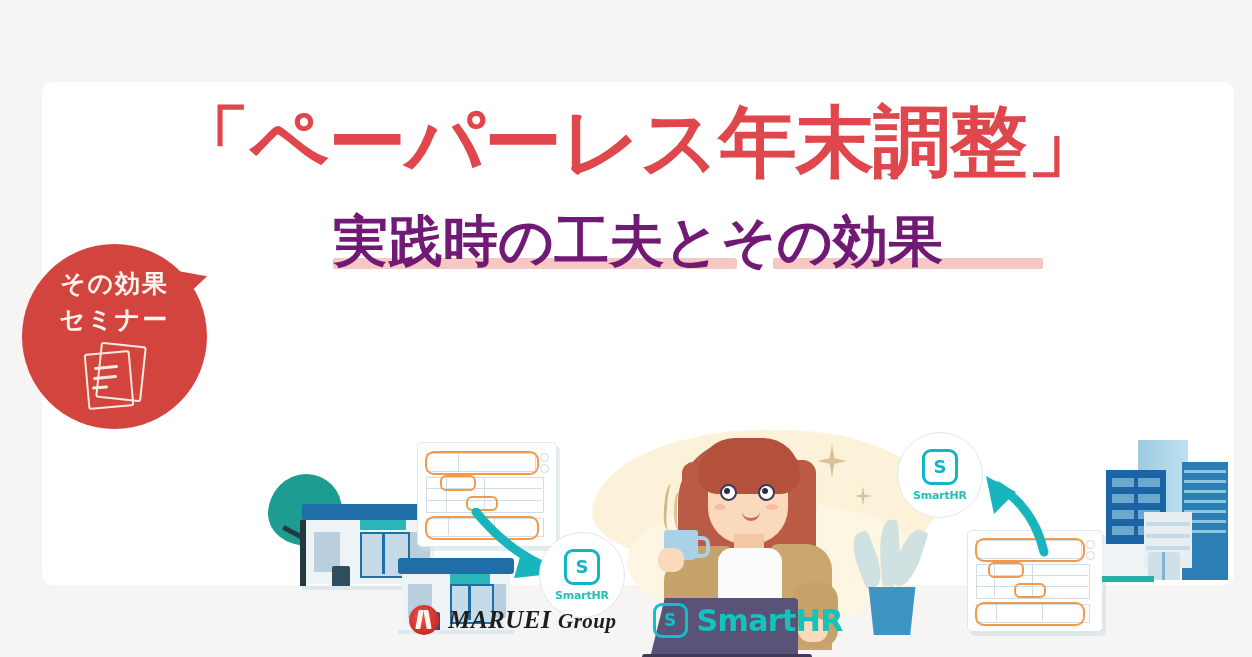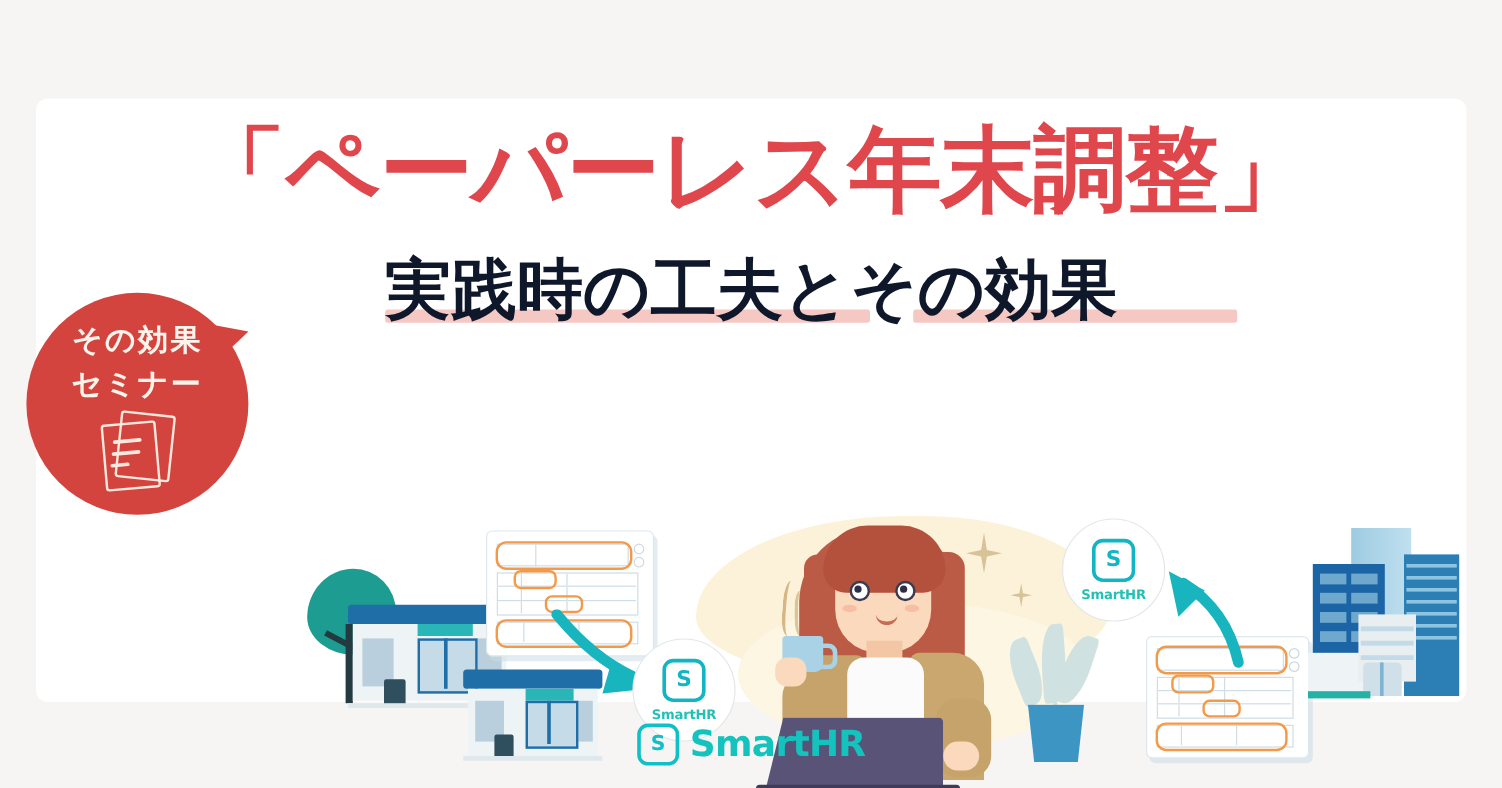--- a/index.html
+++ b/index.html
@@ -25,39 +25,39 @@
   }
   .slashes{display:flex;gap:5px;}
   .slash{width:5px;height:38px;background:#1b1b1b;border-radius:1px;}
   .slash.l1{transform:skewX(-16deg);}
   .slash.l2{transform:skewX(-16deg);}
   .slash.r1{transform:skewX(16deg);}
   .slash.r2{transform:skewX(16deg);}
 
   
   .card{
-    position:absolute;left:30px;top:82px;width:1192px;height:503px;
+    position:absolute;left:42px;top:82px;width:1192px;height:503px;
     background:#ffffff;border-radius:10px;
   }
 
   
   .headline{
     position:absolute;left:0;right:0;top:18px;text-align:center;
     font-family:"DejaVu Sans", sans-serif;
     font-size:78px;font-weight:700;color:#e0474c;
     letter-spacing:-1px;white-space:nowrap;line-height:1.1;
   }
   .subline-wrap{
     position:absolute;left:0;right:0;top:128px;text-align:center;
     white-space:nowrap;
   }
   .subline{
     display:inline-block;position:relative;
     font-family:"DejaVu Sans", sans-serif;
-    font-size:55px;font-weight:700;color:#0f172a;letter-spacing:0px;
+    font-size:55px;font-weight:700;color:#701a75;letter-spacing:0px;
     line-height:1.15;
   }
   .subline .hl{position:relative;z-index:2;}
   .ul{
     position:absolute;height:11px;background:#f6c8c3;z-index:1;border-radius:2px;
   }
   .ul.a{left:0px;bottom:4px;width:404px;}
   .ul.b{left:440px;bottom:4px;width:270px;}
 
   
@@ -478,18 +478,25 @@
       <div class="sheet back"></div>
       <div class="sheet front"></div>
       <div class="ln ln1"></div>
         <div class="ln ln2"></div>
         <div class="ln ln3"></div>
     </div>
   </div>
 
   <div class="footer">
     <div class="logo-group">
+      <div class="maruei-mark"></div>
+      <div class="maruei-text">
+        <span>MARUEI</span>
+        <span class="grp">Group</span>
+      </div>
+    </div>
+    <div class="logo-group">
       <div class="smarthr-mark">S</div>
       <div class="smarthr-text">SmartHR</div>
     </div>
   </div>
 
 </div>
 
 </body></html>

